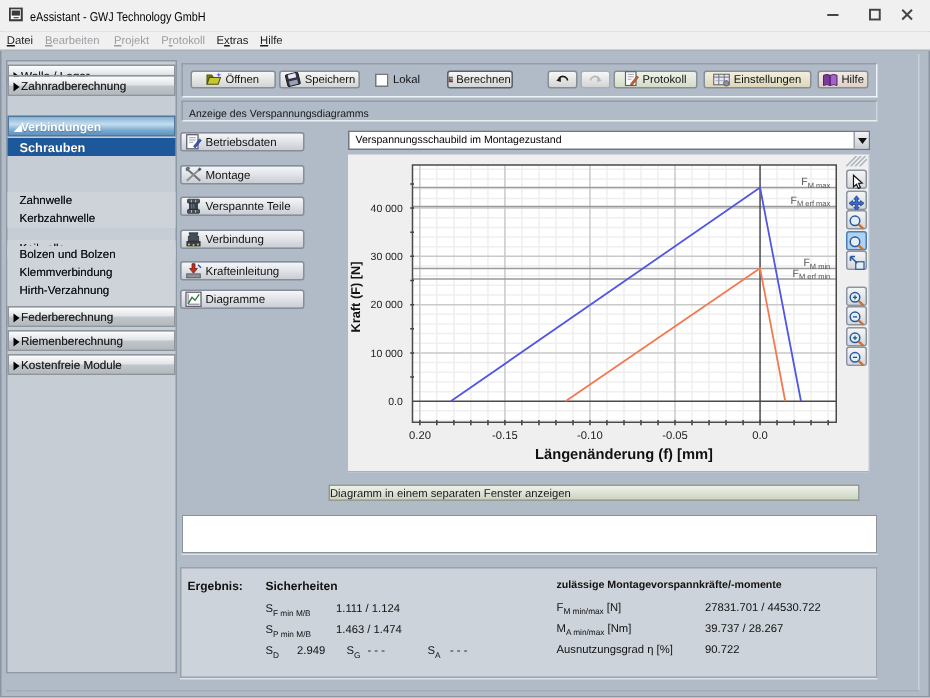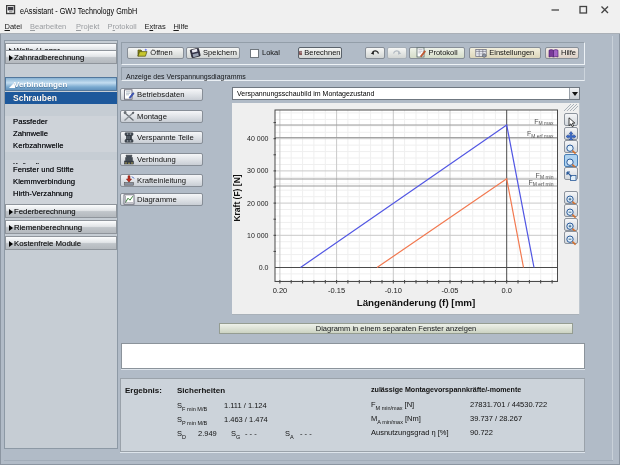--- a/index.html
+++ b/index.html
@@ -39,21 +39,21 @@
      box-sizing:border-box;font-size:7px;color:#000;line-height:11px;padding-left:4px}
   #droparrow{left:569px;top:88px;width:10px;height:11px;background:linear-gradient(#f2f3f5,#c8cdd3);
      border-left:1px solid #9aa1a9;box-sizing:border-box}
   #droparrow:after{content:"";position:absolute;left:2px;top:4px;width:0;height:0;
      border-top:4px solid #111;border-left:3px solid transparent;border-right:3px solid transparent}
   #chartpanel{left:232px;top:103px;width:348px;height:212px;background:#efefef;
      border-bottom:1px solid #a9b1b9;border-right:1px solid #bfc7cf;box-sizing:border-box}
   .zbtn{left:564px;width:14px;height:13px;border:1px solid #8d949d;border-radius:2px;box-sizing:border-box;
      background:linear-gradient(#f4f5f7,#d3d8dd)}
   #sepbtn{left:219px;top:323px;width:354px;height:11px;border:1px solid #959d92;box-sizing:border-box;
-     background:linear-gradient(#eef1ea,#ccd3c2);font-size:7.5px;color:#15181b;text-align:center;line-height:10px}
+     background:linear-gradient(#eef1ea,#ccd3c2);font-size:7.5px;color:#15181b;text-align:left;line-height:10px}
   #whitebox{left:121px;top:343px;width:464px;height:26px;background:#fff;border:1px solid #8b939b;box-sizing:border-box;box-shadow:0 1px 0 #dde4eb}
   #results{left:120px;top:378px;width:465px;height:74px;background:#ccd3da;border:1px solid #9aa2aa;box-sizing:border-box;box-shadow:0 1px 0 #dde4eb}
   .rt{position:absolute;font-size:7.5px;color:#111;white-space:nowrap}
   .rb{font-weight:bold;font-size:8px}
   .rt sub{font-size:5.5px}
 </style>
 </head>
 <body>
 <div id="win">
   <div class="abs" style="left:612px;top:36px;width:1px;height:425px;background:#c9d1d9"></div>
@@ -88,34 +88,31 @@
     </div>
   <div class="abs item" id="sel" style="top:92px">
       <span>Schrauben</span>
     </div>
   <div class="abs acc" id="accV" style="top:77px">
       <svg class="abs" style="left:2.5px;top:4px" width="6" height="6">
         <path d="M6 0 L6 6 L0 6 Z" fill="#fff"></path>
       </svg>
       <span>Verbindungen</span>
     </div>
-  <div class="abs item" style="top:116px">
-      <span>Passfeder</span>
-    </div>
   <div class="abs item" style="top:140px">
       <span>Kerbzahnwelle</span>
     </div>
   <div class="abs item" style="top:128px">
       <span>Zahnwelle</span>
     </div>
   <div class="abs item" style="top:160px">
       <span>Keilwelle</span>
     </div>
   <div class="abs item" style="top:164px">
-      <span>Fenster und Stifte</span>
+      <span>Bolzen und Bolzen</span>
     </div>
   <div class="abs item" style="top:176px">
       <span>Klemmverbindung</span>
     </div>
   <div class="abs item" style="top:188px;height:16px">
       <span>Hirth-Verzahnung</span>
     </div>
   <div class="abs acc" style="top:204px">
       <i class="tri"></i>
       <span>Federberechnung</span>

